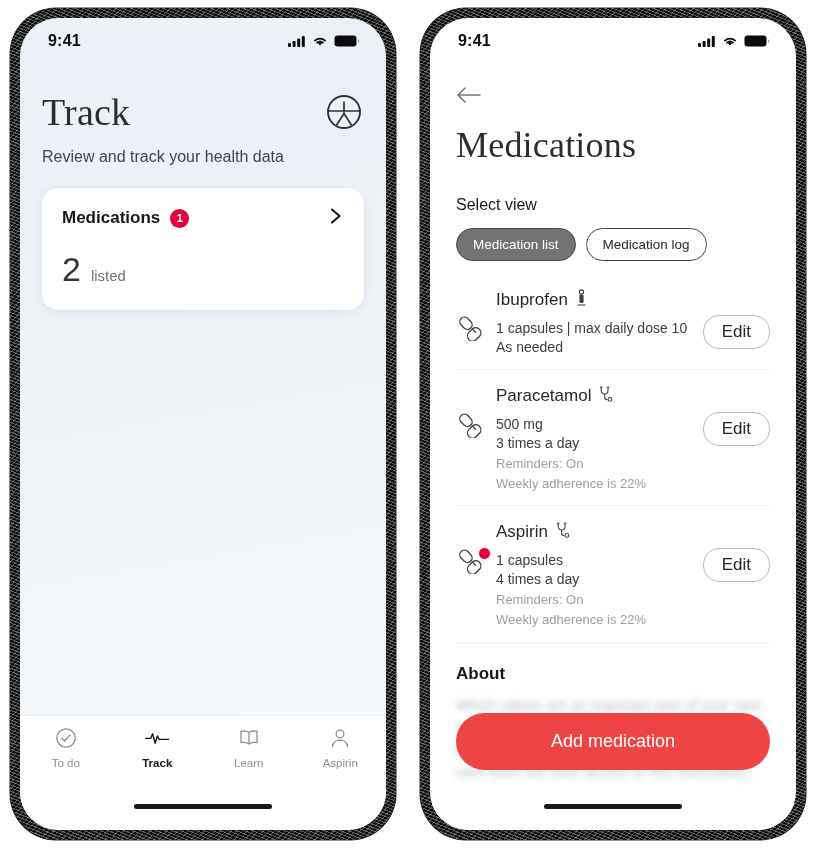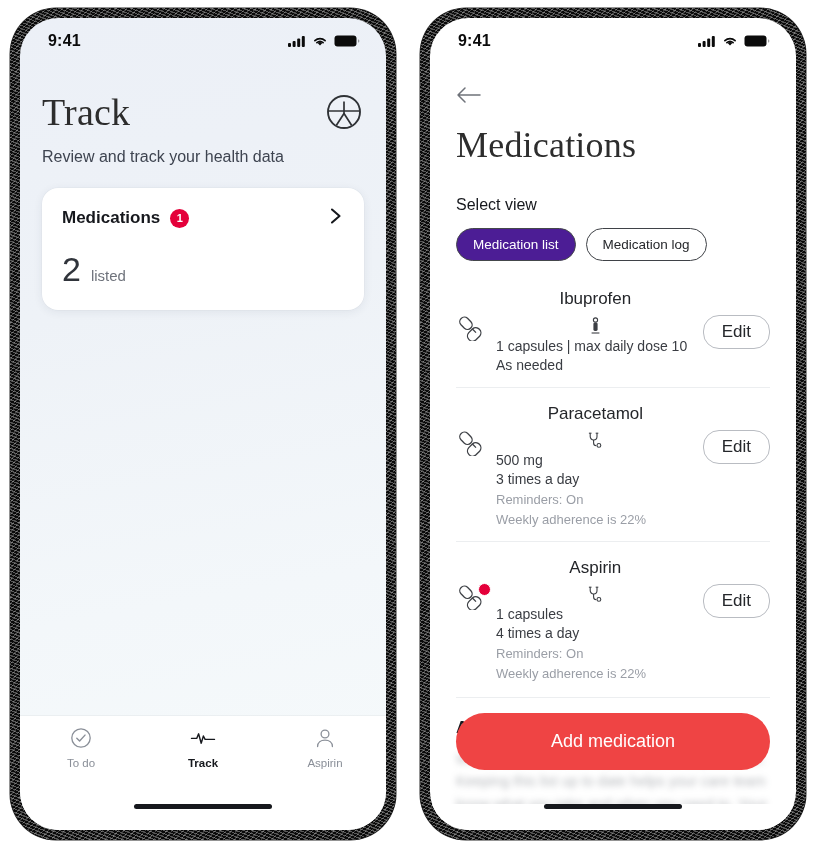--- a/index.html
+++ b/index.html
@@ -110,38 +110,38 @@
     font-size: 36px; font-weight: 400; color: #2d2d2d;
     margin-top: 16px; letter-spacing: .2px;
   }
   .sect-label { margin-top: 30px; font-size: 16px; font-weight: 400; color: #16181d; }
   .segs { margin-top: 14px; display: flex; gap: 10px; }
   .seg {
     font-size: 13.5px; padding: 8px 16px; border-radius: 20px;
     border: 1px solid #3f4247; background: transparent; color: #25272b;
     cursor: pointer; white-space: nowrap;
   }
-  .seg.active { background: #4c1d95; border-color: #44474b; color: #fff; }
+  .seg.active { background: #737373; border-color: #44474b; color: #fff; }
 
   .med-list { margin-top: 26px; }
   .med-row { display: flex; align-items: flex-start; padding: 0 0 14px 0; position: relative; }
   .med-row + .med-row { border-top: 1px solid #eceef0; padding-top: 16px; }
   .med-row:first-child { padding-top: 2px; }
   .med-list { border-bottom: 1px solid #eceef0; padding-bottom: 2px; }
   .pill-wrap { width: 40px; flex: none; padding-top: 26px; position: relative; }
   .pill-dot {
     position: absolute; top: 25px; left: 22px;
     width: 11px; height: 11px; border-radius: 50%;
     background: #e4003a; border: 1.5px solid #fff;
   }
   .med-main { flex: 1; padding-right: 8px; }
-  .med-name-row { display: flex; align-items: center; gap: 8px; flex-direction: column; }
+  .med-name-row { display: flex; align-items: center; gap: 8px; }
   .med-name { font-size: 17px; color: #24262a; }
   .med-line { font-size: 14px; color: #3a3d43; margin-top: 3px; }
-  .med-line.first { margin-top: 0; }
+  .med-line.first { margin-top: 10px; }
   .med-meta { font-size: 13px; color: #9a9ea6; margin-top: 5px; }
   .edit-btn {
     flex: none; margin-top: 26px;
     font-size: 17px; color: #25272b;
     border: 1px solid #b9bcc2; background: #fff;
     border-radius: 16px; padding: 6px 18px; cursor: pointer;
   }
 
   .about-h { margin-top: 20px; font-size: 17px; font-weight: 700; color: #16181d; }
   .about-p {
@@ -237,20 +237,29 @@
           </span>
           <span class="tab-label">To do</span>
         </div>
         <div class="tab active">
           <span>
             <svg width="26" height="24" viewBox="0 0 26 24">
                 <path d="M1.5 12.4h5.2l1.9-4.6 2.6 9.4 2.2-7.2 1.7 3.4h9.4" fill="none" stroke="#16181d" stroke-width="1.4" stroke-linecap="round" stroke-linejoin="round"></path>
               </svg>
           </span>
           <span class="tab-label">Track</span>
+        </div>
+        <div class="tab">
+          <span>
+            <svg width="26" height="24" viewBox="0 0 26 24">
+                <path d="M13 6.6C10.9 5 8.2 4.7 5 5.2v11.4c3.2-.5 5.9-.2 8 1.4 2.1-1.6 4.8-1.9 8-1.4V5.2c-3.2-.5-5.9-.2-8 1.4z" fill="none" stroke="#8a8f98" stroke-width="1.3" stroke-linejoin="round"></path>
+                <line x1="13" y1="6.6" x2="13" y2="18" stroke="#8a8f98" stroke-width="1.3"></line>
+              </svg>
+          </span>
+          <span class="tab-label">Learn</span>
         </div>
         <div class="tab">
           <span>
             <svg width="24" height="24" viewBox="0 0 24 24">
                 <circle cx="12" cy="8" r="3.9" fill="none" stroke="#8a8f98" stroke-width="1.3"></circle>
                 <path d="M4.6 20.5c0-4 3.3-6.4 7.4-6.4s7.4 2.4 7.4 6.4" fill="none" stroke="#8a8f98" stroke-width="1.3" stroke-linecap="round"></path>
               </svg>
           </span>
           <span class="tab-label">Aspirin</span>
         </div>

